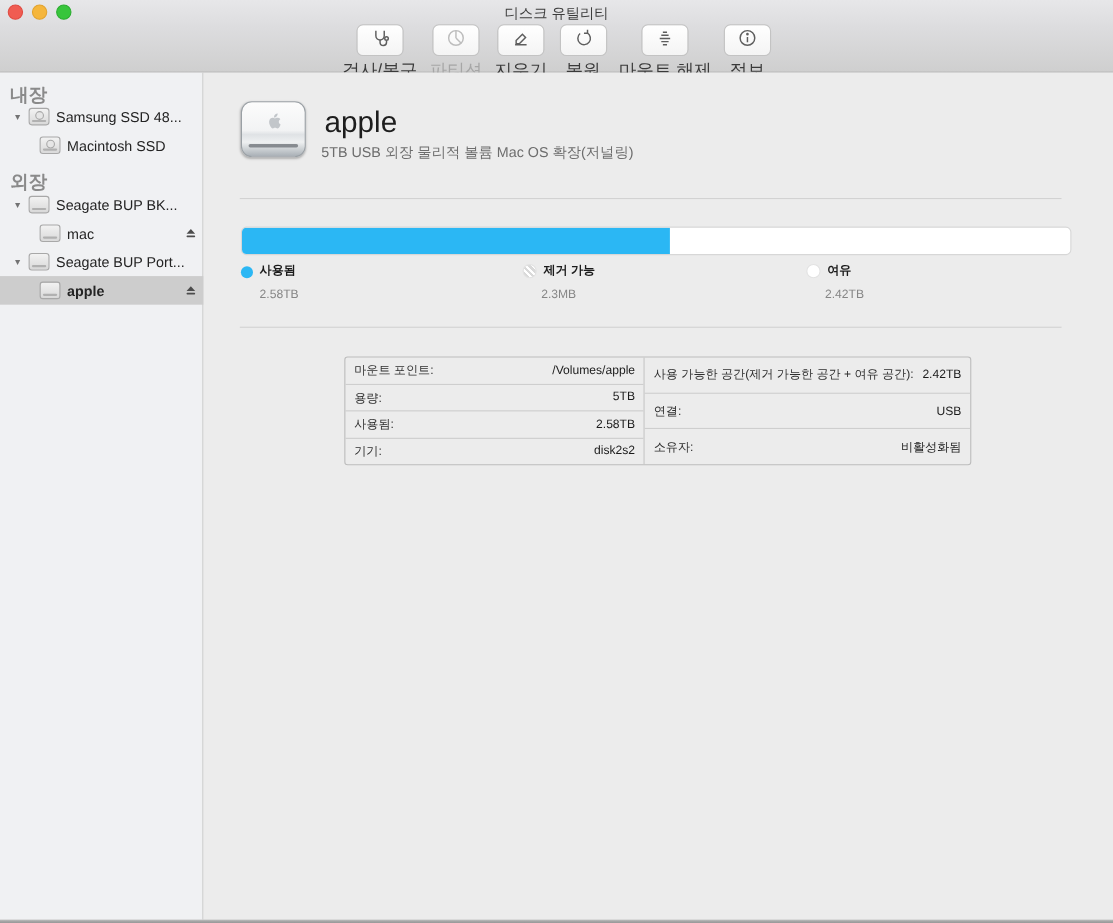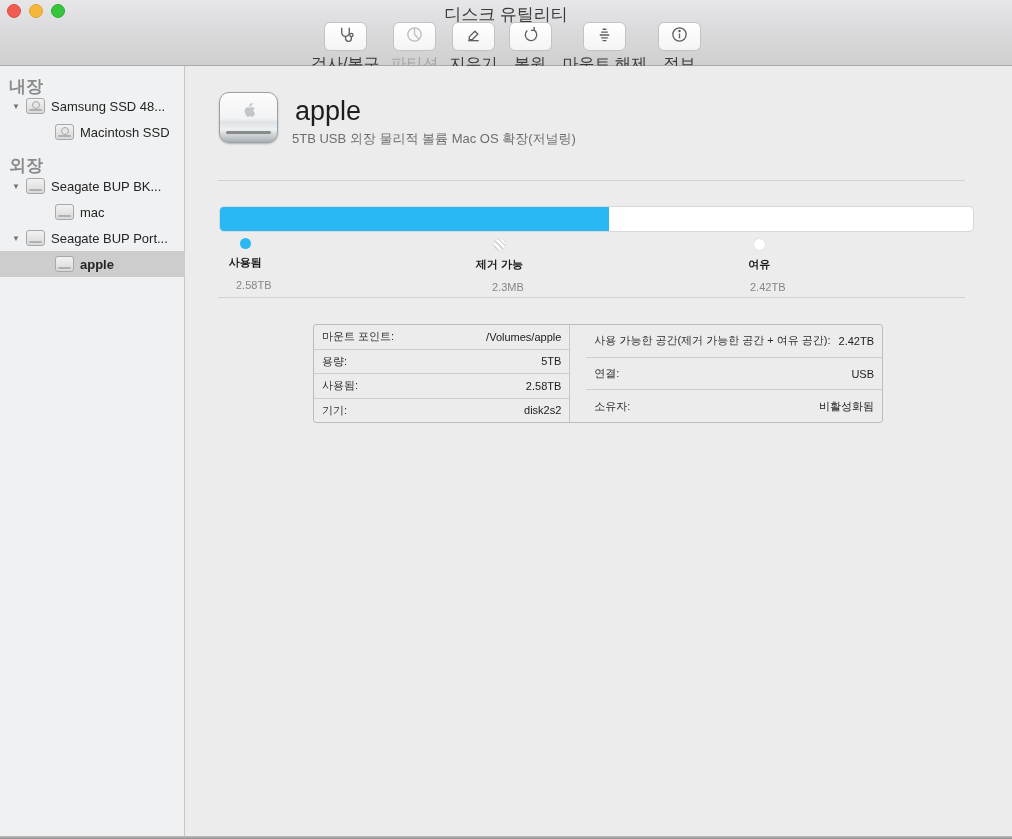--- a/index.html
+++ b/index.html
@@ -9,21 +9,21 @@
   
   .titlebar{position:absolute;top:0;left:0;right:0;height:65px;
     background:linear-gradient(180deg,#e7e7e9 0%,#dcdcde 40%,#cfcfcf 100%);
     border-bottom:1px solid #ababab;}
   .traffic{position:absolute;top:4px;left:7px;display:flex;gap:8px;}
   .light{width:12px;height:12px;border-radius:50%;}
   .light.red{background:#f05c52;border:1px solid #e04b42;}
   .light.yellow{background:#f5b63c;border:1px solid #e2a32e;}
   .light.green{background:#38c53c;border:1px solid #2bad30;}
   .win-title{position:absolute;top:3px;left:0;right:0;text-align:center;
-    font-size:17px;color:#3b3b3b;}
+    font-size:13px;color:#3b3b3b;}
   .toolbar{position:absolute;top:22px;left:0;right:0;display:flex;
     justify-content:center;gap:11px;}
   .tb-item{display:flex;flex-direction:column;align-items:center;}
   .tb-btn{width:41px;height:27px;border-radius:6px;border:1px solid #c3c3c3;
     background:linear-gradient(180deg,#ffffff 0%,#f4f4f4 100%);
     display:flex;align-items:center;justify-content:center;
     box-shadow:0 1px 0 rgba(255,255,255,.6) inset;}
   .tb-btn svg{stroke:#5e5e5e;fill:none;stroke-width:1.4;}
   .tb-item.disabled .tb-btn svg{stroke:#bdbdbd;}
   .tb-label{margin-top:3px;font-size:16px;color:#3a3a3a;white-space:nowrap;}
@@ -41,21 +41,21 @@
     border:1px solid #a8a8a8;position:relative;
     background:linear-gradient(180deg,#f2f2f2 0%,#d9d9d9 100%);}
   .sb-icon::after{content:"";position:absolute;left:2px;right:2px;bottom:2px;
     height:2px;border-radius:1px;background:#b1b1b1;}
   .sb-icon.disk::before{content:"";position:absolute;left:5px;top:2px;width:6px;height:6px;
     border-radius:50%;border:1px solid #a8a8a8;background:#e6e6e6;}
   .sb-label{flex:1;overflow:hidden;white-space:nowrap;text-overflow:ellipsis;}
   .eject{flex:none;width:26px;display:flex;justify-content:center;}
   .eject svg{fill:#4c4c4c;}
   .indent0{padding-left:6px;}
-  .indent1{padding-left:21px;}
+  .indent1{padding-left:2px;}
   .indent1 .disclosure{visibility:hidden;}
   .indent1 .sb-icon{margin-left:14px;}
 
   
   .main{position:absolute;top:66px;left:185px;right:0;bottom:3px;background:#ececec;}
   .drive-icon{position:absolute;left:34px;top:26px;width:57px;height:49px;
     border-radius:10px;border:1px solid #9aa0a5;
     background:linear-gradient(180deg,#fcfcfc 0%,#f2f3f4 52%,#dfe2e5 60%,#eef0f1 74%,#a9b0b6 100%);
     box-shadow:0 1px 2px rgba(0,0,0,.25);}
   .drive-slot{position:absolute;left:6px;right:6px;bottom:8px;height:3px;
@@ -66,31 +66,31 @@
 
   .divider{position:absolute;left:33px;width:747px;height:1px;background:#d2d2d2;}
   .div1{top:114px;} .div2{top:231px;}
 
   .usage-bar{position:absolute;left:34px;top:140px;width:753px;height:24px;
     background:#ffffff;border:1px solid #d7d7d7;border-radius:5px;overflow:hidden;}
   .usage-used{height:100%;width:51.6%;background:#2bb7f4;}
 
   .legend-item{position:absolute;top:172px;}
   .li0{left:34px;} .li1{left:290px;} .li2{left:548px;}
-  .legend-head{display:flex;align-items:center;gap:6px;flex-direction:column;}
+  .legend-head{display:flex;align-items:flex-end;gap:6px;}
   .swatch{width:11px;height:11px;border-radius:50%;flex:none;}
   .swatch.used{background:#2bb7f4;}
   .swatch.purgeable{border:1px solid #e2e2e2;
     background:repeating-linear-gradient(45deg,#ffffff 0 2px,#d9d9d9 2px 4px);}
   .swatch.free{background:#ffffff;border:1px solid #e2e2e2;}
   .legend-label{font-size:11px;font-weight:bold;color:#1b1b1b;}
   .legend-value{margin:9px 0 0 17px;font-size:11px;color:#868686;}
 
   .details{position:absolute;left:128px;top:258px;width:568px;height:97px;
-    border:1px solid #bcbcbc;border-radius:3px;display:flex;background:#ececec;gap:16px;}
+    border:1px solid #bcbcbc;border-radius:3px;display:flex;background:#ececec;}
   .det-col{flex:1;display:flex;flex-direction:column;}
   .det-col.left{border-right:1px solid #c6c6c6;}
   .det-row{flex:1;display:flex;align-items:center;justify-content:space-between;
     padding:0 8px;border-bottom:1px solid #cecece;font-size:11px;}
   .det-row:last-child{border-bottom:none;}
   .det-label{color:#2e2e2e;white-space:nowrap;}
   .det-value{color:#1c1c1c;white-space:nowrap;margin-left:8px;}
 
   .bottom-edge{position:absolute;left:0;right:0;bottom:0;height:3px;
     background:linear-gradient(180deg,#c0c0c0,#8f8f8f);}

